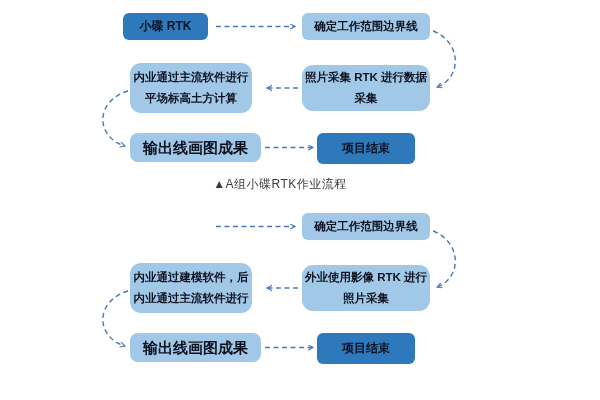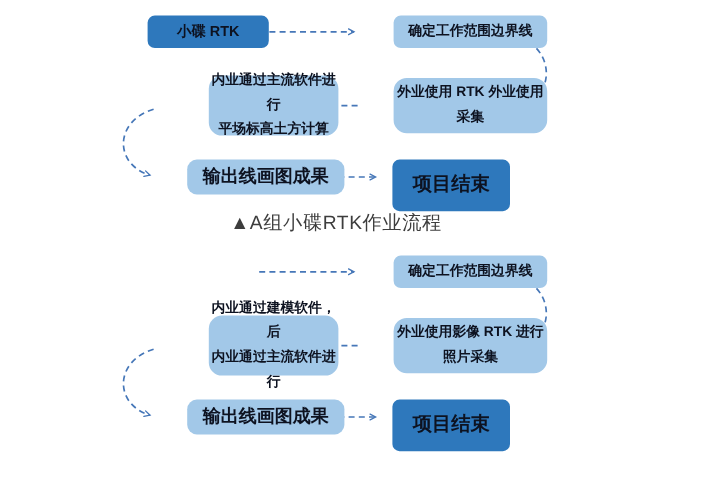--- a/index.html
+++ b/index.html
@@ -49,31 +49,31 @@
     position:absolute;
     display:flex;align-items:center;justify-content:center;
     text-align:center;
     font-weight:bold;
     color:var(--box-text);
     white-space:pre-line;
     line-height:1.8;
     box-sizing:border-box;
   }
   .dark{background:var(--dark-box);}
-  .light{background:var(--light-box);margin-left:26px;}
-  .n-start{left:123px;top:13px;width:101px;height:27px;border-radius:6px;font-size:12px;}
+  .light{background:var(--light-box);}
+  .n-start{left:123px;top:13px;width:85px;height:27px;border-radius:6px;font-size:12px;}
   .n-define{left:302px;top:13px;width:128px;height:27px;border-radius:6px;font-size:11.5px;}
-  .n-office{left:148px;top:63px;width:108px;height:50px;border-radius:11px;font-size:11.5px;}
+  .n-office{left:130px;top:63px;width:122px;height:50px;border-radius:11px;font-size:11.5px;}
   .n-field{left:302px;top:65px;width:128px;height:46px;border-radius:11px;font-size:11.5px;}
   .n-output{left:130px;top:133px;width:131px;height:29px;border-radius:8px;font-size:15px;}
-  .n-end{left:327px;top:133px;width:98px;height:43px;border-radius:6px;font-size:16px;}
+  .n-end{left:317px;top:133px;width:98px;height:31px;border-radius:6px;font-size:12px;}
   .caption{
     position:absolute;left:130px;top:176px;width:300px;
     text-align:center;
-    font-size:16px;
+    font-size:12px;
     color:var(--caption-text);
     letter-spacing:0.5px;
   }
 </style>
 </head>
 <body>
 
 <div class="canvas">
 
   <svg class="connectors" viewBox="0 0 600 400" width="600" height="400" aria-hidden="true">
@@ -96,21 +96,21 @@
       <path class="conn" d="M128,91 C95,101 95,137 125,146" marker-end="url(#arrow)"></path>
       <path class="conn" d="M265,147.5 H313" marker-end="url(#arrow)"></path>
     </g>
   </svg>
 
   <section class="chart chart-a">
     <div class="node dark n-start">小碟 RTK</div>
     <div class="node light n-define">确定工作范围边界线</div>
     <div class="node light n-office">内业通过主流软件进行
 平场标高土方计算</div>
-    <div class="node light n-field">外业使用 RTK 外业使用
+    <div class="node light n-field">照片采集 RTK 进行数据
 采集</div>
     <div class="node light n-output">输出线画图成果</div>
     <div class="node dark n-end">项目结束</div>
     <div class="caption">▲A组小碟RTK作业流程</div>
   </section>
 
   <section class="chart chart-b">
     <div class="node light n-define">确定工作范围边界线</div>
     <div class="node light n-office">内业通过建模软件，后
 内业通过主流软件进行</div>

